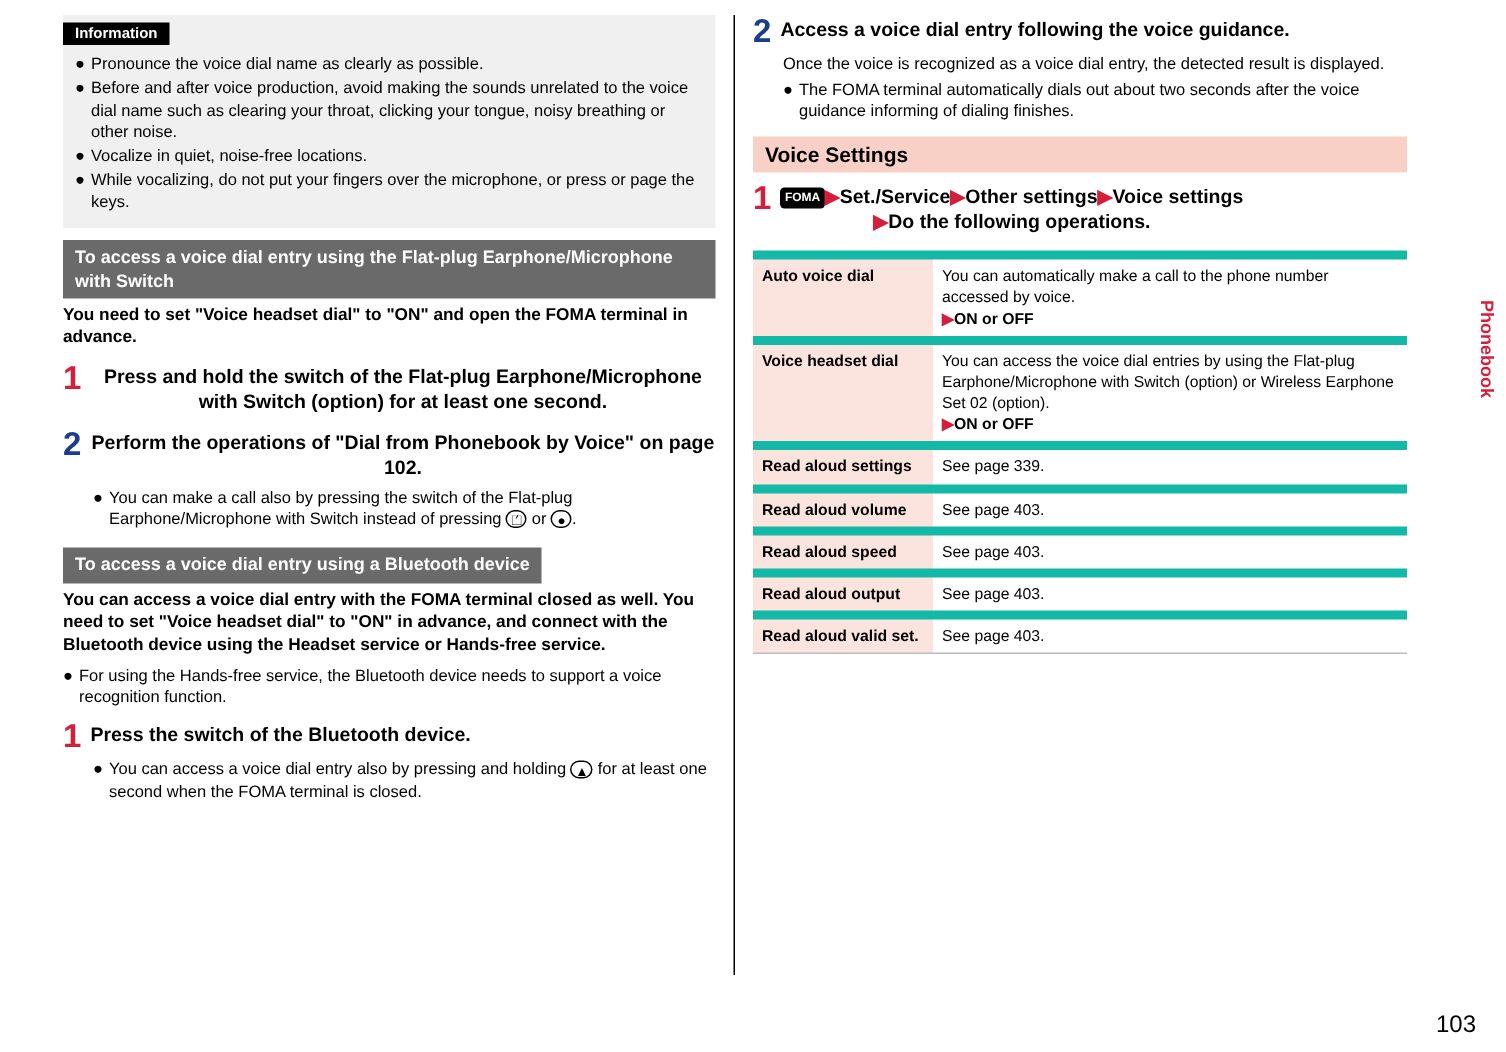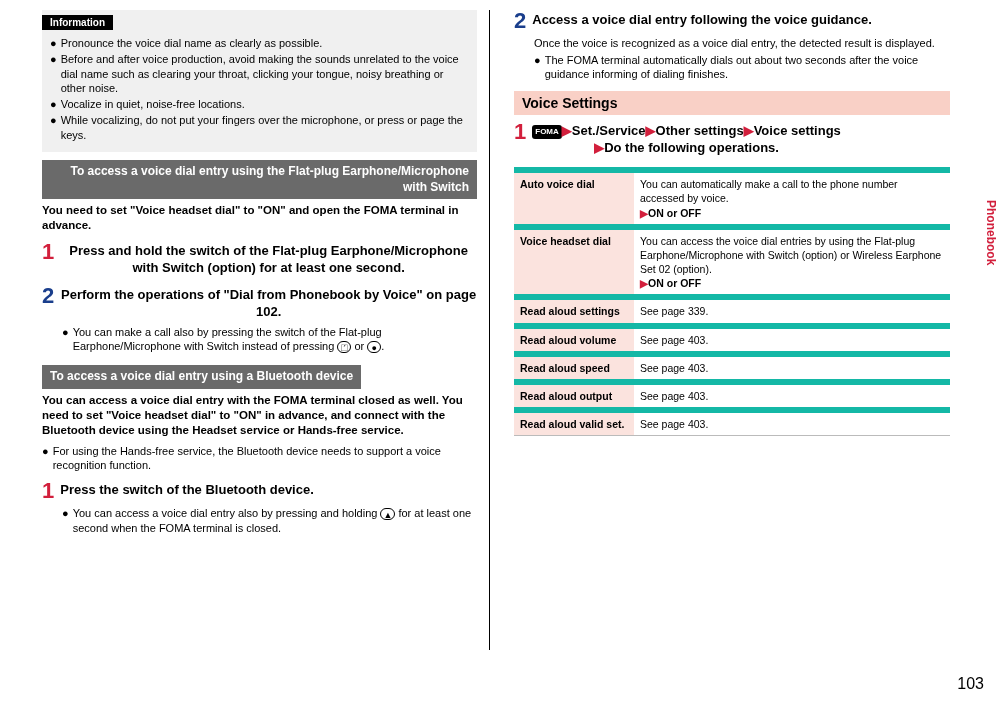--- a/index.html
+++ b/index.html
@@ -9,21 +9,21 @@
     font-family: Arial, Helvetica, sans-serif;
     font-size: 11px;
     color: #000;
     width: 1004px;
     height: 701px;
     position: relative;
     background: #fff;
   }
   .columns {
     display: flex;
-    gap: 12px;
+    gap: 0;
     height: 640px;
   }
   .col {
     width: 460px;
     padding: 0 12px;
   }
   .col-left { border-right: 1px solid #000; }
   .info-box {
     background: #f0f0f0;
     padding: 6px 8px 8px 8px;
@@ -45,21 +45,20 @@
   }
   .bullet-dot { margin-right: 4px; flex-shrink: 0; }
   .sub-header-dark {
     background: #6a6a6a;
     color: #fff;
     font-weight: bold;
     padding: 4px 8px;
     margin: 6px 0 0 0;
     font-size: 12px;
     line-height: 1.3;
-    text-align: right;
   }
   .bold-para {
     font-weight: bold;
     margin: 4px 0 6px 0;
     line-height: 1.3;
     font-size: 11.5px;
   }
   .step {
     display: flex;
     margin: 8px 0 4px 0;

